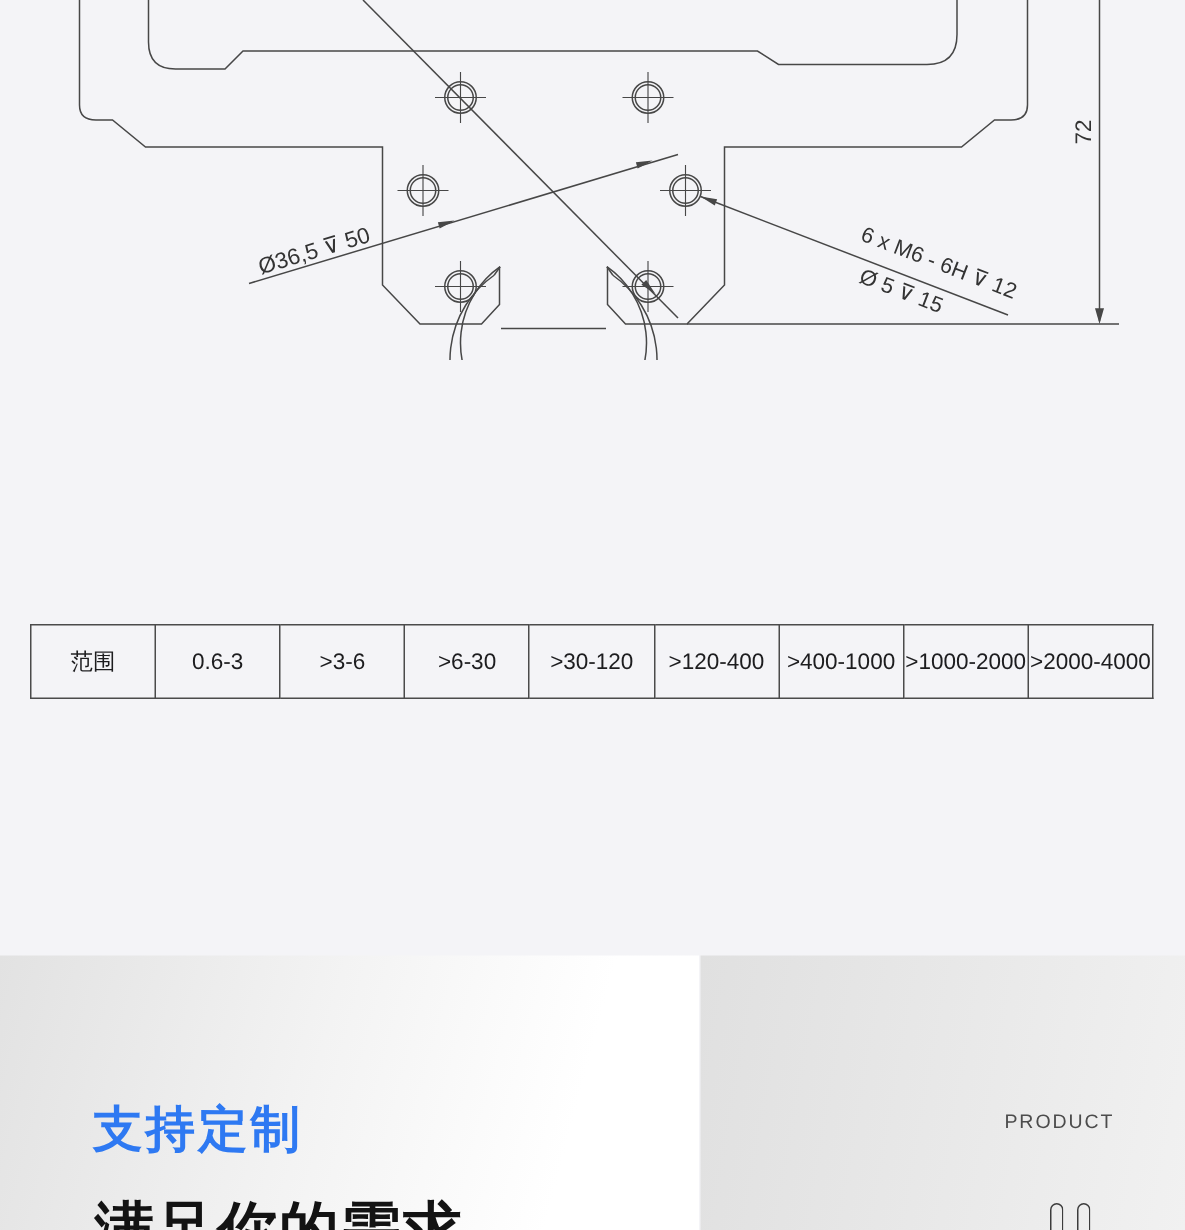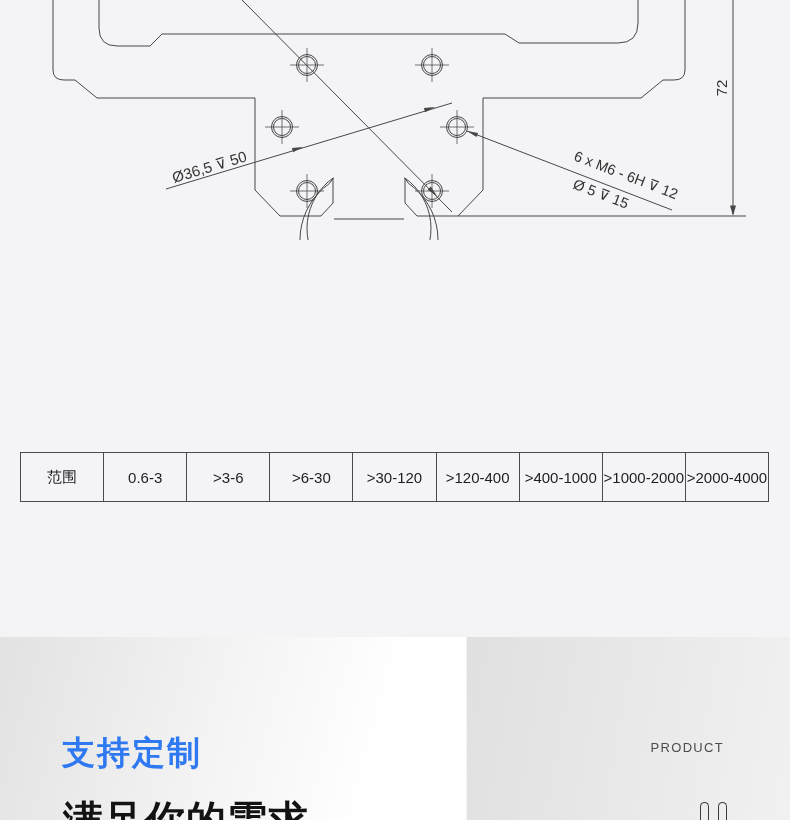--- a/index.html
+++ b/index.html
@@ -9,21 +9,20 @@
   }
   
   .drawing { position:absolute; top:0; left:0; display:block; }
   .drawing text { fill:#333; font-family:"Liberation Sans", sans-serif; }
 
   
   table.tol {
     position:absolute; top:416px; left:20px; width:749px;
     border-collapse:collapse; table-layout:fixed;
     background:transparent;
-    margin-top:36px;
   }
   table.tol td {
     border:1px solid #4b4b4b; height:48px; text-align:center;
     vertical-align:middle; color:#1d1d1f; padding:0;
   }
   td.hdr   { font-size:15px; }
   td.rowlb { font-size:13.5px; }
   td.val   { font-size:16px; }
 
   
@@ -38,21 +37,21 @@
   }
   .promo-title {
     position:absolute; left:62px; top:99px; font-size:33px; line-height:1;
     font-weight:bold; letter-spacing:2px; color:#2e79f2; white-space:nowrap;
   }
   .promo-subtitle {
     position:absolute; left:63px; top:163px; font-size:40px; line-height:1;
     font-weight:bold; letter-spacing:1px; color:#131313; white-space:nowrap;
   }
   .promo-tag {
-    position:absolute; right:66px; top:100px; 
+    position:absolute; right:47px; top:100px; 
     font-size:13px; line-height:21px; letter-spacing:1.3px; color:#4c4c4c;
   }
   .arch {
     position:absolute; top:165px; width:7px; height:22px;
     border:1.5px solid #3c3c3c; border-bottom:none;
     border-radius:5px 5px 0 0;
   }
   .arch.a1 { left:233px; }
   .arch.a2 { left:251px; }
 </style>

